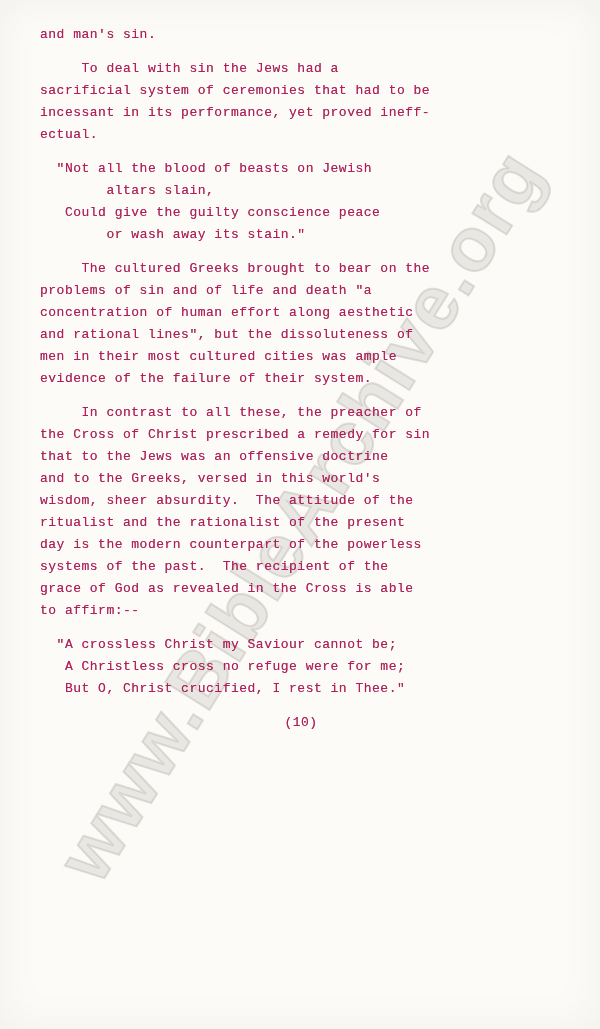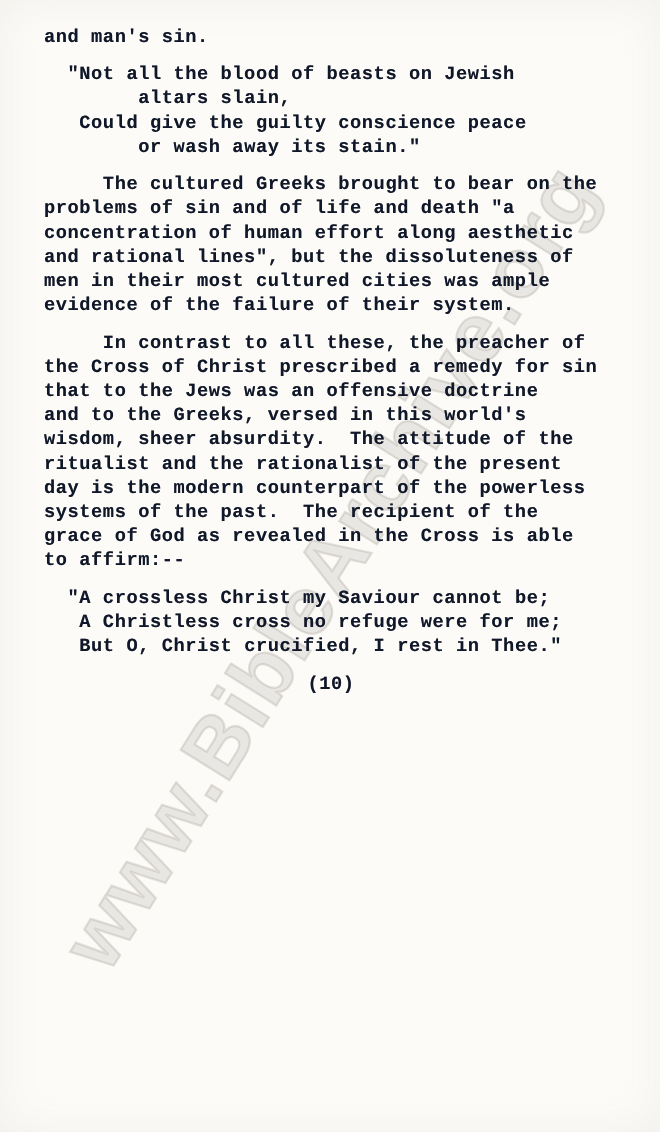--- a/index.html
+++ b/index.html
@@ -30,44 +30,47 @@
     -webkit-text-stroke: 2px rgba(175,170,160,0.35);
     z-index: 0;
     pointer-events: none;
     user-select: none;
   }
   .content {
     position: relative;
     z-index: 1;
     padding: 24px 38px 0 40px;
     font-family: "Liberation Mono", "DejaVu Sans Mono", monospace;
-    font-size: 17px;
+    font-size: 13px;
     line-height: 22px;
     letter-spacing: 0.5px;
-    color: #0f172a;
+    color: #be185d;
     text-shadow: 0 0 0.6px rgba(43,41,36,0.55);
-    font-weight: bold;
   }
   .block {
     white-space: pre-wrap;
     margin: 0 0 12px 0;
   }
   .page-number {
     text-align: center;
     margin-top: 8px;
   }
 </style>
 </head>
 <body>
 
 <div class="page">
   <div class="watermark">www.BibleArchive.org</div>
 
   <div class="content">
     <div class="block">and man's sin.</div>
+    <div class="block">     To deal with sin the Jews had a
+sacrificial system of ceremonies that had to be
+incessant in its performance, yet proved ineff-
+ectual.</div>
     <div class="block">  "Not all the blood of beasts on Jewish
         altars slain,
    Could give the guilty conscience peace
         or wash away its stain."</div>
     <div class="block">     The cultured Greeks brought to bear on the
 problems of sin and of life and death "a
 concentration of human effort along aesthetic
 and rational lines", but the dissoluteness of
 men in their most cultured cities was ample
 evidence of the failure of their system.</div>

